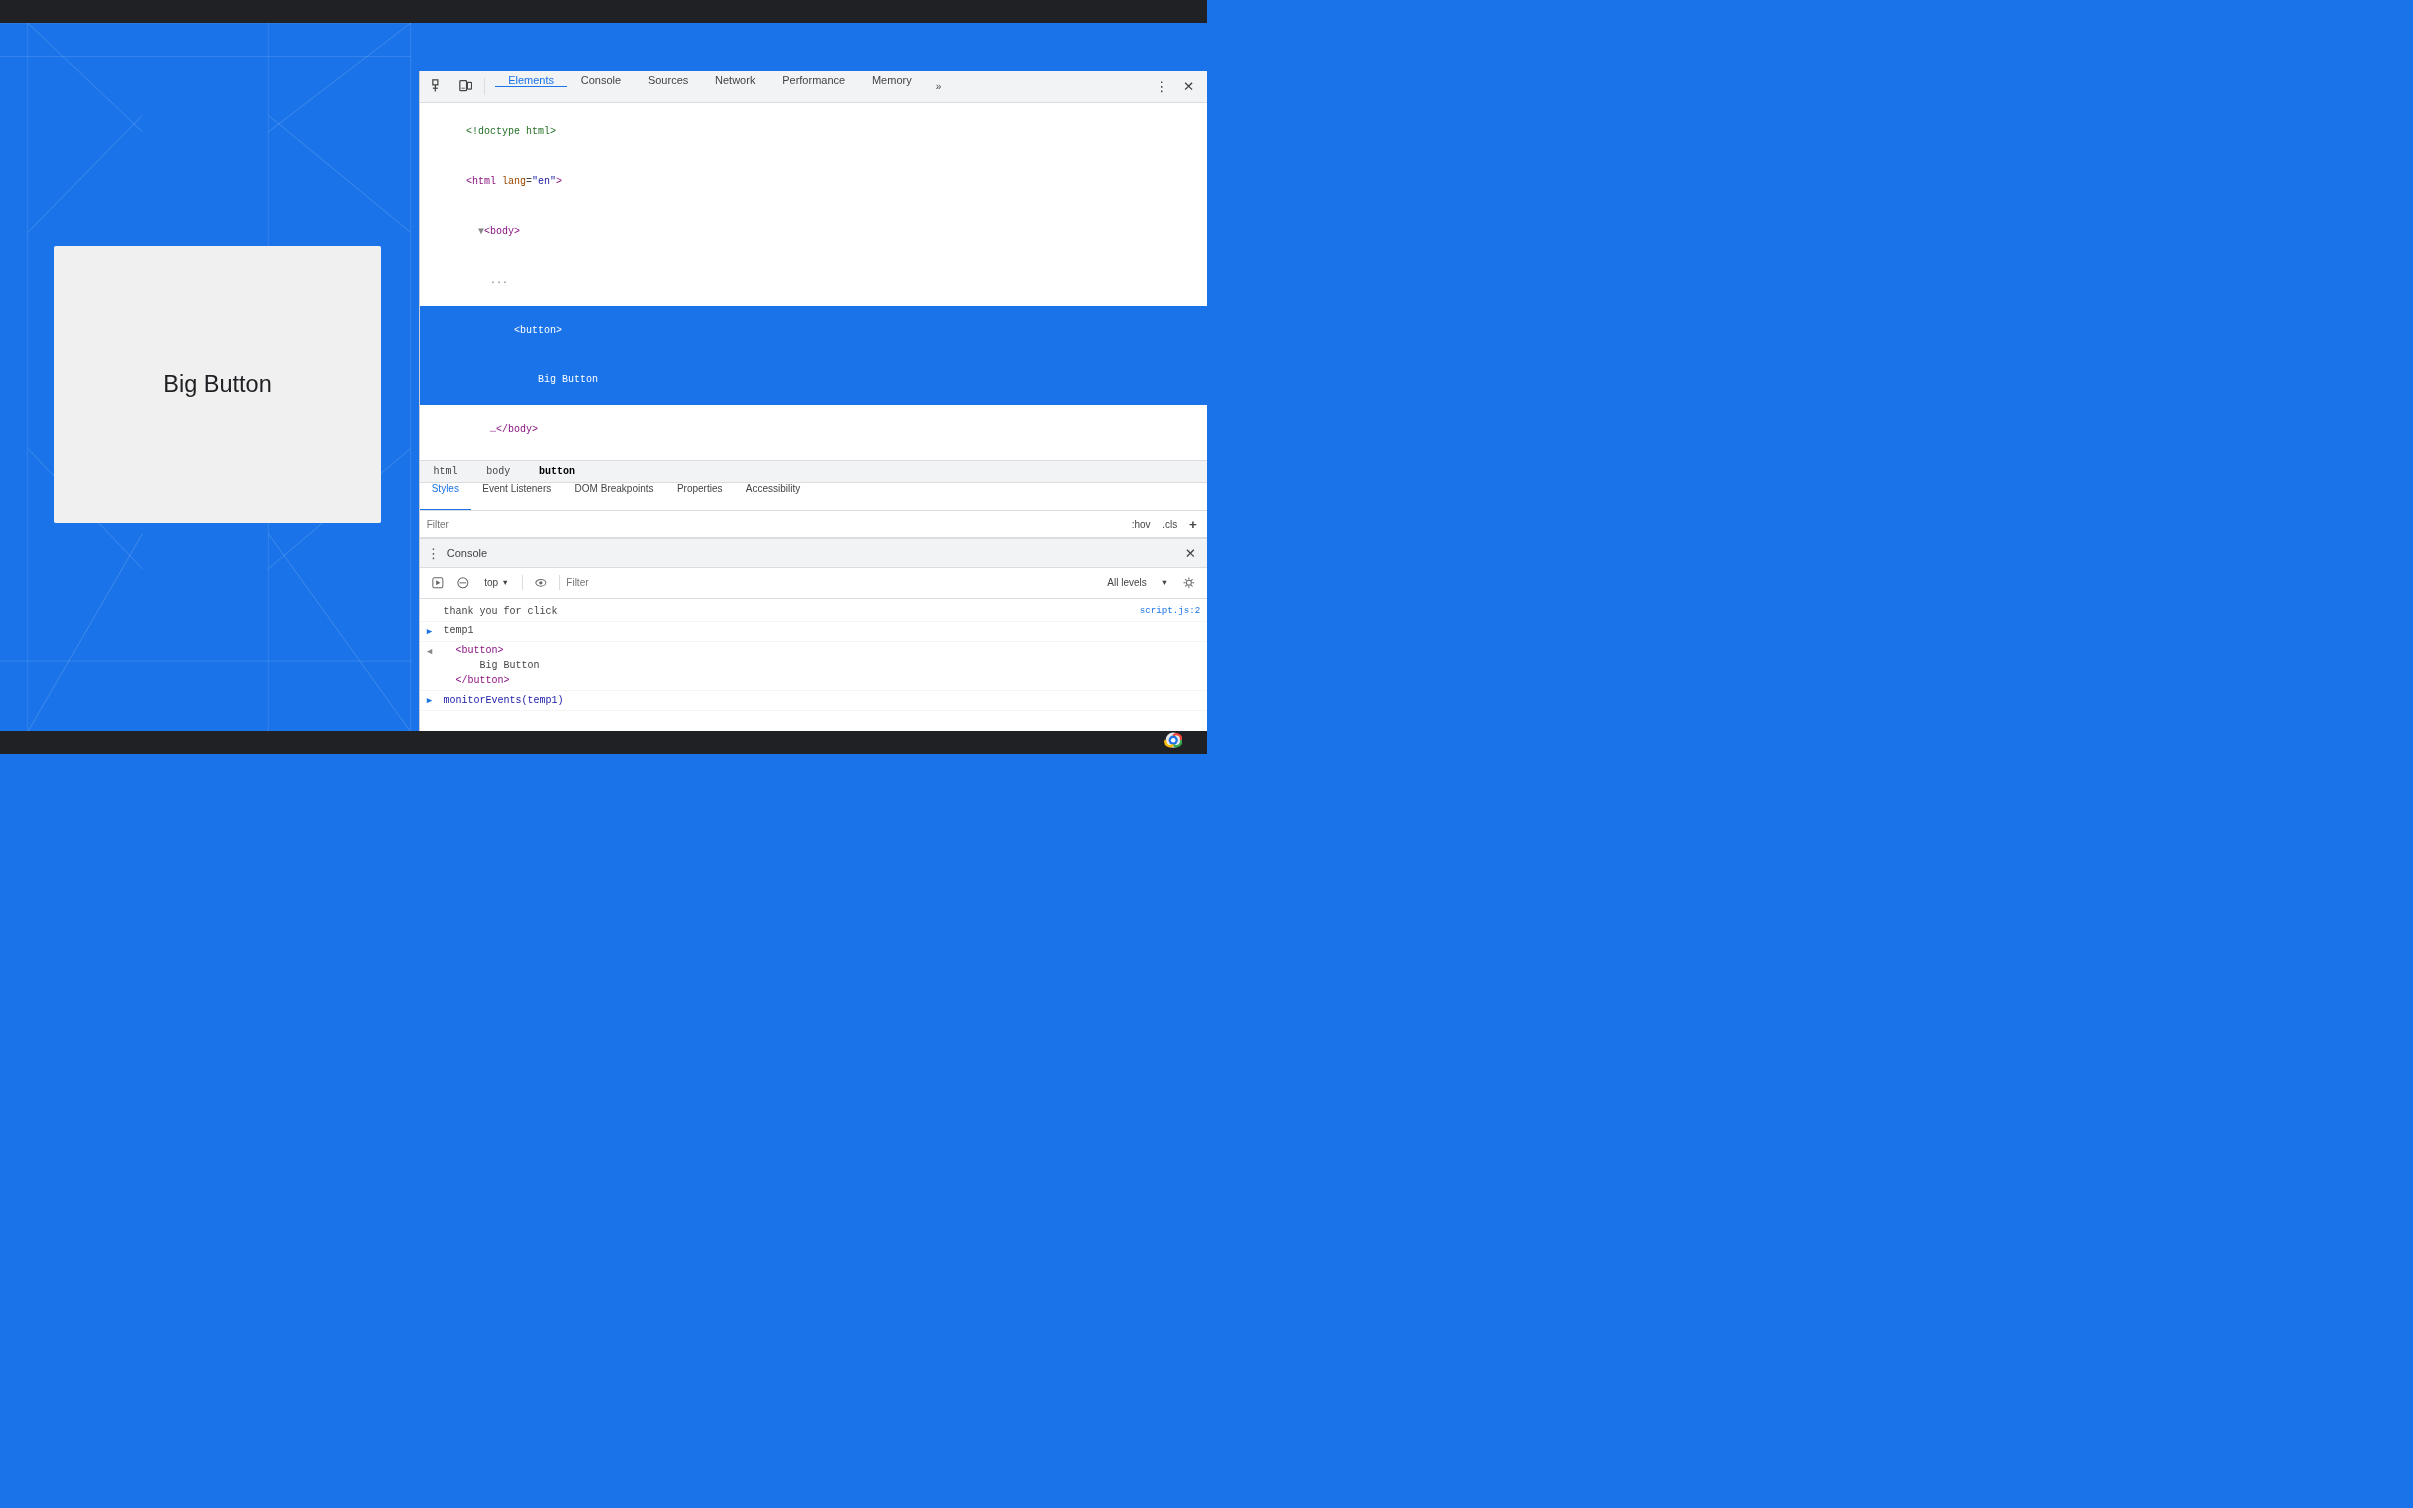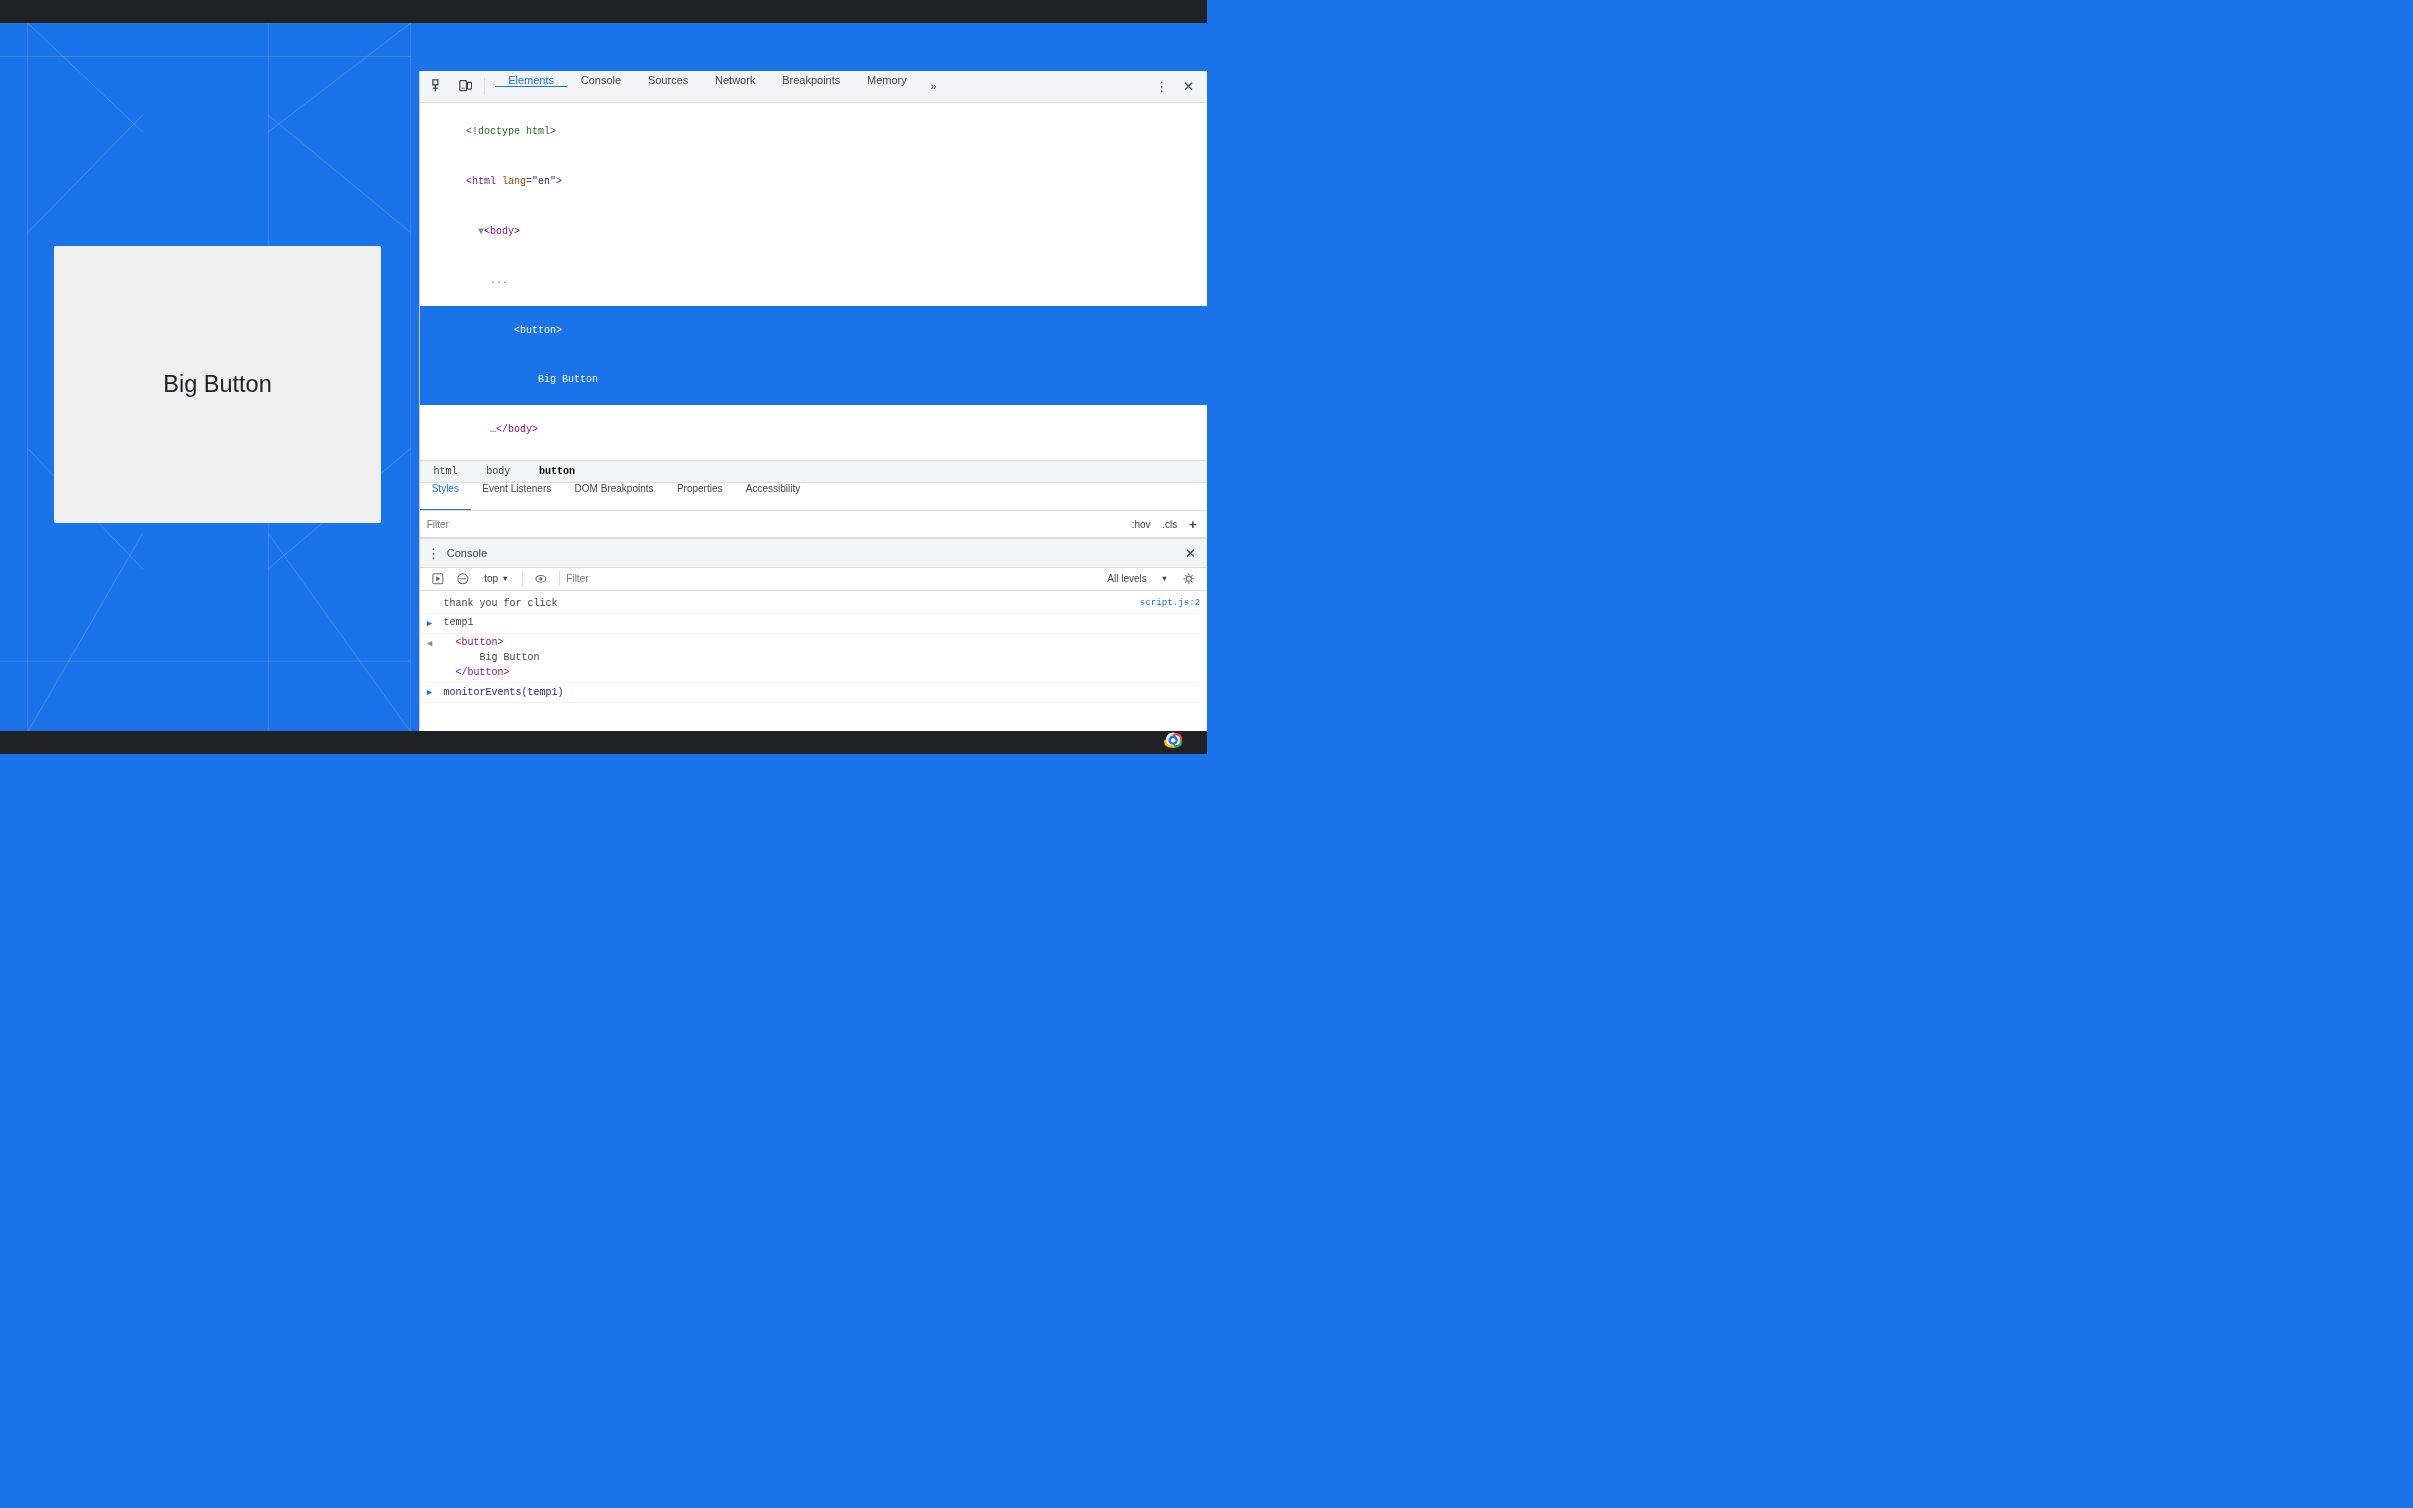--- a/index.html
+++ b/index.html
@@ -326,21 +326,21 @@
       justify-content: center;
       border-radius: 2.5px;
     }
 
     
     .console-toolbar {
       display: flex;
       align-items: center;
       padding: 0 6.7px;
       border-bottom: 0.8px solid #dadce0;
-      height: 23px;
+      height: 31px;
       gap: 3.4px;
       background: #fff;
       flex-shrink: 0;
     }
 
     .console-tool-btn {
       width: 22px;
       height: 22px;
       border: none;
       background: none;
@@ -541,21 +541,21 @@
       <div class="devtools-tab">
         <span>Console</span>
       </div>
       <div class="devtools-tab">
         <span>Sources</span>
       </div>
       <div class="devtools-tab">
         <span>Network</span>
       </div>
       <div class="devtools-tab">
-        <span>Breakpoints</span>
+        <span>Performance</span>
       </div>
       <div class="devtools-tab">
         <span>Memory</span>
       </div>
       <button class="toolbar-icon-btn" style="font-size:10px; padding: 0 6.7px; margin-left: 1.7px;">»</button>
     </div>
 
     <div class="toolbar-right">
       <button class="toolbar-right-btn">⋮</button>
       <button class="toolbar-right-btn">✕</button>

